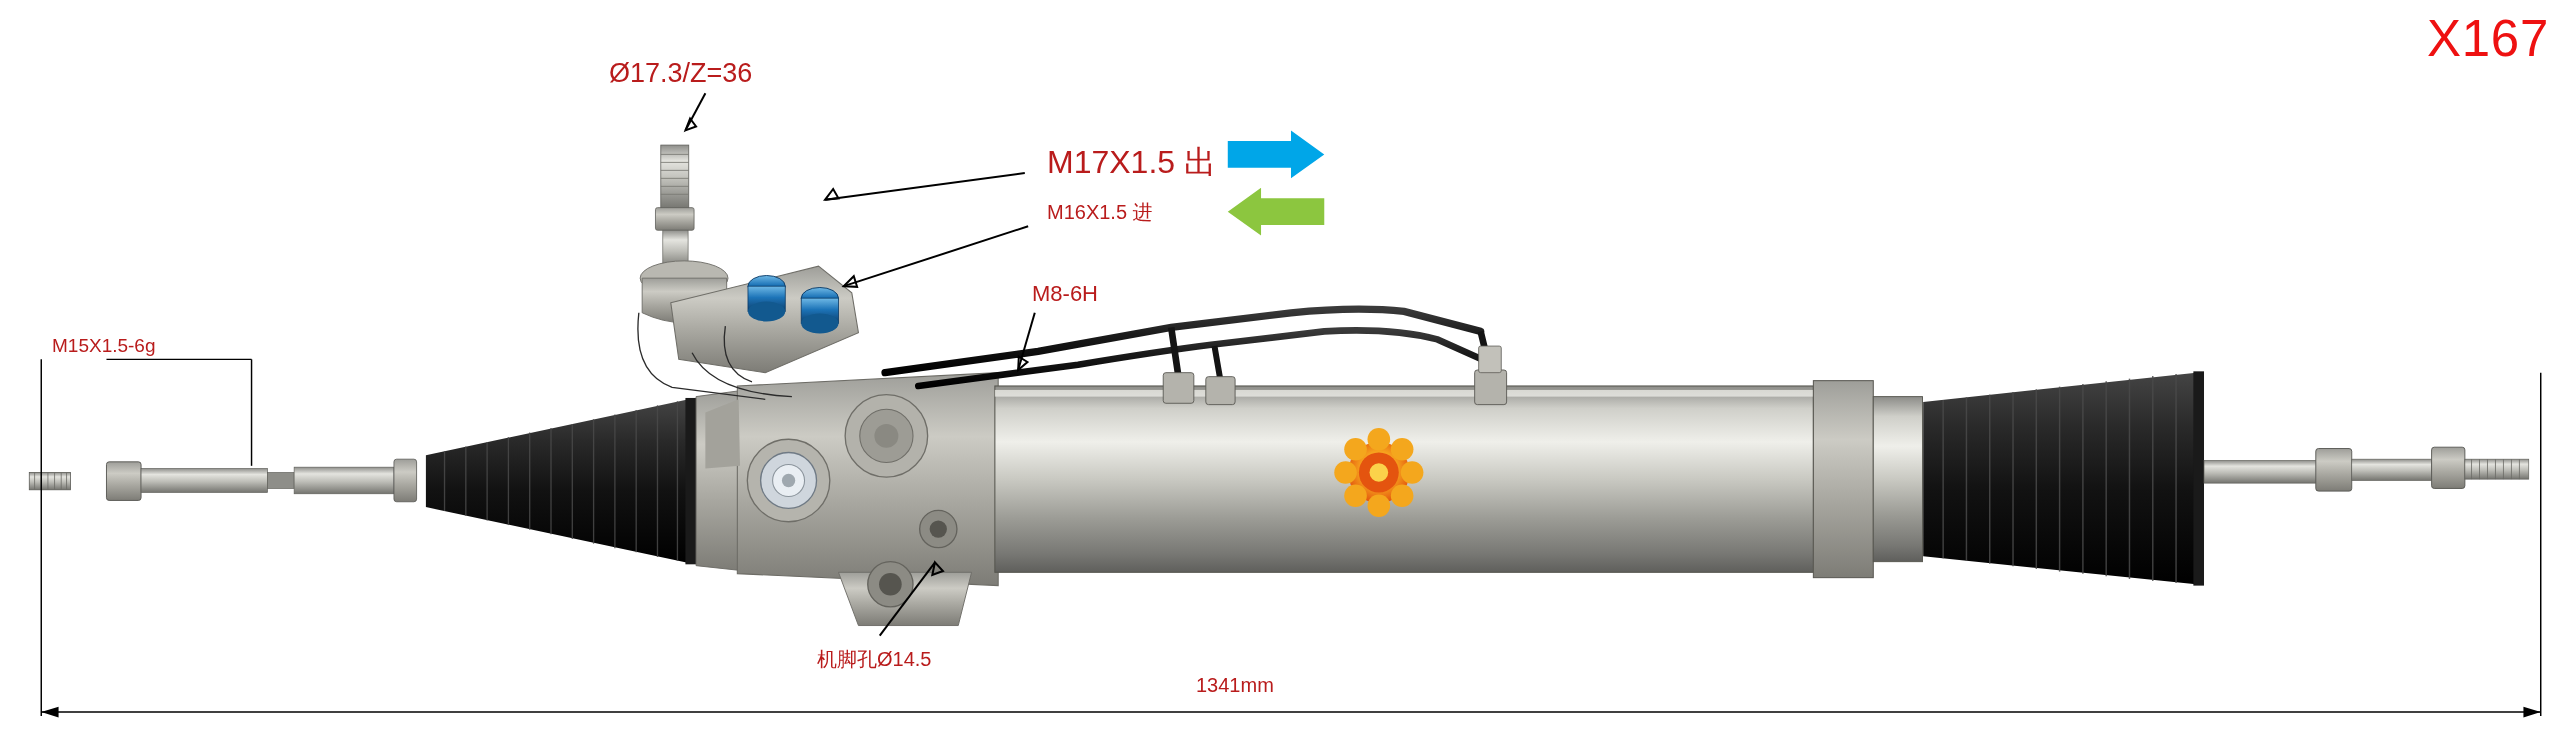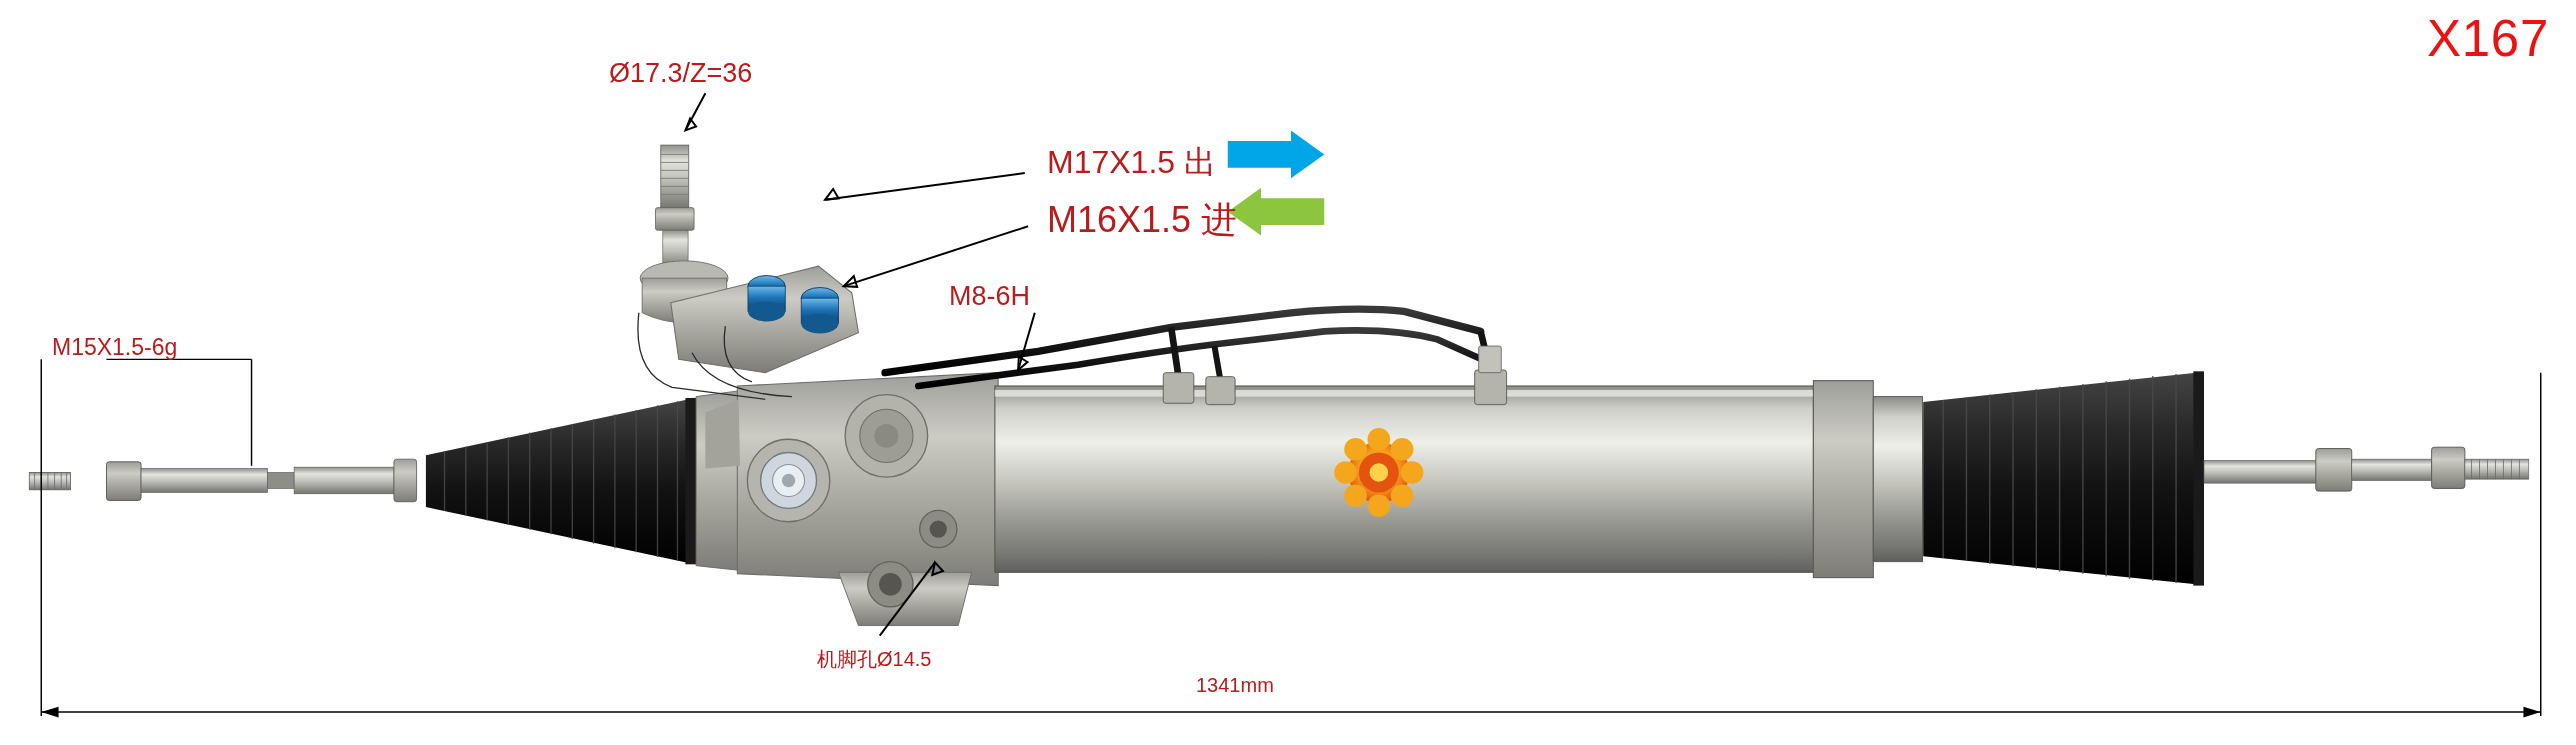--- a/index.html
+++ b/index.html
@@ -27,23 +27,23 @@
     position: absolute;
     right: 27px;
     top: 13.3px;
     color: #ee1111;
     font-size: 51px;
     font-weight: normal;
     letter-spacing: 0.7px;
   }
   #lbl-shaft-spline { left: 609px; top: 60px; font-size: 27px; }
   #lbl-out-port     { left: 1047px; top: 146px; font-size: 32px; }
-  #lbl-in-port      { left: 1047px; top: 202px; font-size: 36px; }
-  #lbl-m8          { left: 949px; top: 283px; font-size: 27px; }
-  #lbl-m15         { left: 52px;  top: 336px; font-size: 23px; }
+  #lbl-in-port      { left: 1047px; top: 202px; font-size: 20px; }
+  #lbl-m8          { left: 1032px; top: 283px; font-size: 22px; }
+  #lbl-m15         { left: 52px;  top: 336px; font-size: 19px; }
   #lbl-mount       { left: 817px; top: 649px; font-size: 20px; }
   #lbl-length      { left: 1196px; top: 675px; font-size: 20px; }
 
   svg.overlay {
     position: absolute;
     left: 0;
     top: 0;
     width: 2576px;
     height: 746px;
     pointer-events: none;

